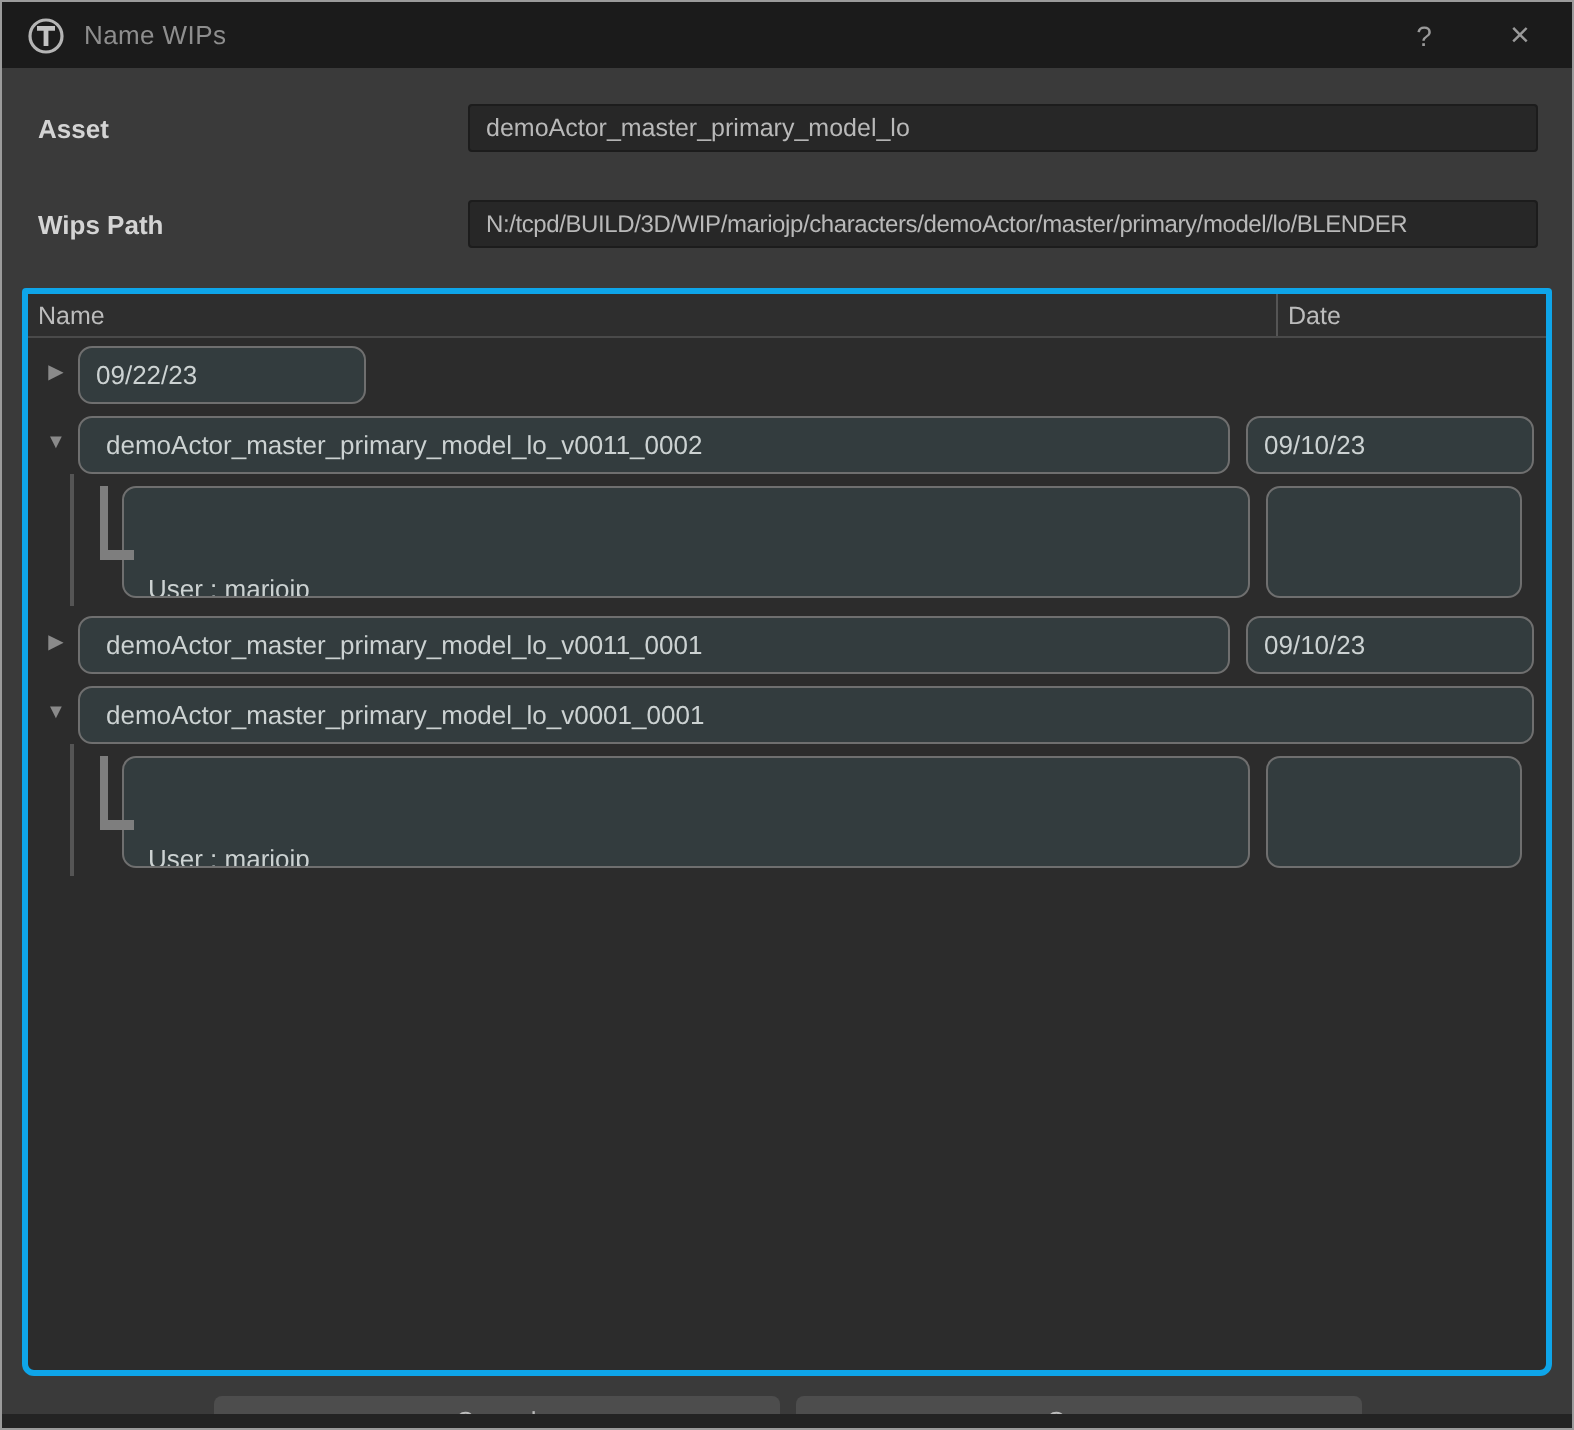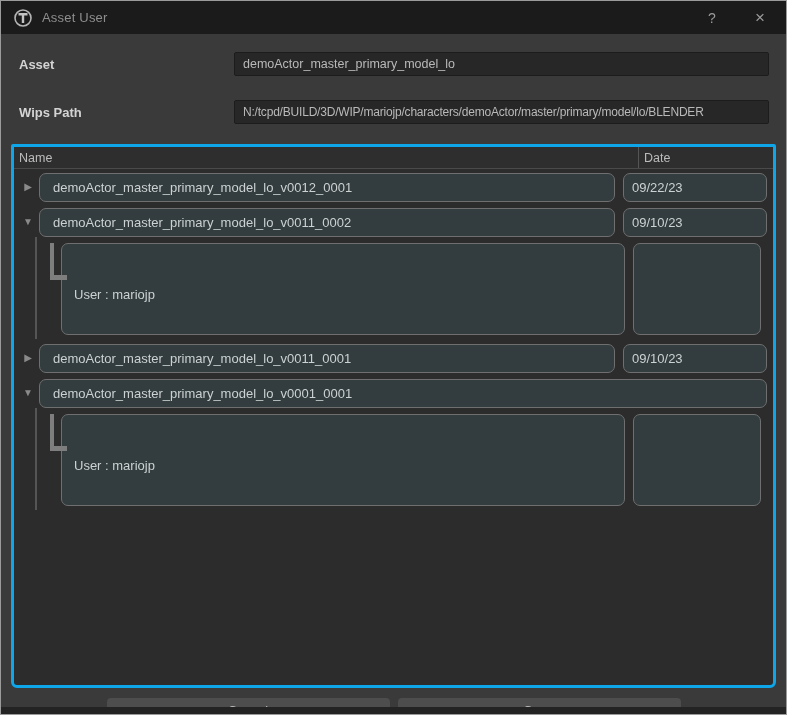--- a/index.html
+++ b/index.html
@@ -28,21 +28,21 @@
   .hdr-sep{width:1px;height:100%;background:#555;flex:none;}
   .hdr-date{width:134px;flex:none;padding-left:5px;}
   .tree-body{padding-top:4px;}
 
   .row{position:relative;display:flex;gap:8px;padding-left:25px;padding-right:6px;margin-bottom:6px;height:29px;}
   .arrow{position:absolute;left:6px;top:7px;width:16px;text-align:center;color:#8a8a8a;font-size:10px;line-height:14px;cursor:default;}
   .cell{background:#333c3e;border:1px solid #6f6f6f;border-radius:7px;color:#ccd2d2;font-size:13px;display:flex;align-items:center;padding:0 13px;overflow:hidden;white-space:nowrap;}
   .name-box{flex:1;}
   .date-box{width:144px;flex:none;padding:0 8px;}
 
-  .detail-row{position:relative;display:flex;gap:8px;padding-left:47px;padding-right:12px;margin-bottom:9px;height:92px;}
+  .detail-row{position:relative;display:flex;gap:8px;padding-left:47px;padding-right:12px;margin-bottom:9px;height:56px;}
   .detail-box{flex:1;display:block;padding:8px 12px;line-height:17px;white-space:pre-wrap;}
   .detail-date{width:128px;flex:none;}
   .detail-line{display:block;}
   .g-long{position:absolute;left:21px;top:-6px;height:calc(100% + 10px);width:2px;background:#555;}
   .g-elbow-v{position:absolute;left:36px;top:0;width:4px;height:37px;background:#7e7e7e;}
   .g-elbow-h{position:absolute;left:36px;top:32px;width:17px;height:5px;background:#7e7e7e;}
 
   
   .footer{display:flex;justify-content:center;gap:8px;margin-top:10px;}
   .btn{width:283px;height:24px;background:#4d4d4d;border:none;border-radius:4px;color:#bbbbbb;font-size:13px;cursor:default;}
@@ -53,21 +53,21 @@
 
 <div class="window">
 
   <div class="titlebar">
     <span class="app-icon">
       <svg width="20" height="20" viewBox="0 0 20 20">
         <circle cx="10" cy="10" r="8" fill="none" stroke="#b5b5b5" stroke-width="1.6"></circle>
         <path d="M5.5 6.2 H14.5 M10 6.2 V15" fill="none" stroke="#c2c2c2" stroke-width="2.4"></path>
       </svg>
     </span>
-    <span class="title-text">Asset User</span>
+    <span class="title-text">Name WIPs</span>
     <span class="titlebar-spacer"></span>
     <span class="tb-btn">?</span>
     <span class="tb-btn tb-close">×</span>
   </div>
 
   <div class="form-row first">
     <span class="form-label">Asset</span>
     <input class="form-input" type="text" readonly="" value="demoActor_master_primary_model_lo" style="">
   </div>
 
@@ -80,23 +80,20 @@
     <div class="tree-header">
       <span class="hdr-name">Name</span>
       <span class="hdr-sep"></span>
       <span class="hdr-date">Date</span>
     </div>
 
     <div class="tree-body">
 
       <div class="row">
         <span class="arrow">▶</span>
-        <div class="cell name-box">
-          <span>demoActor_master_primary_model_lo_v0012_0001</span>
-        </div>
         <div class="cell date-box">
           <span>09/22/23</span>
         </div>
       </div>
 
       <div class="row">
         <span class="arrow">▼</span>
         <div class="cell name-box">
           <span>demoActor_master_primary_model_lo_v0011_0002</span>
         </div>

